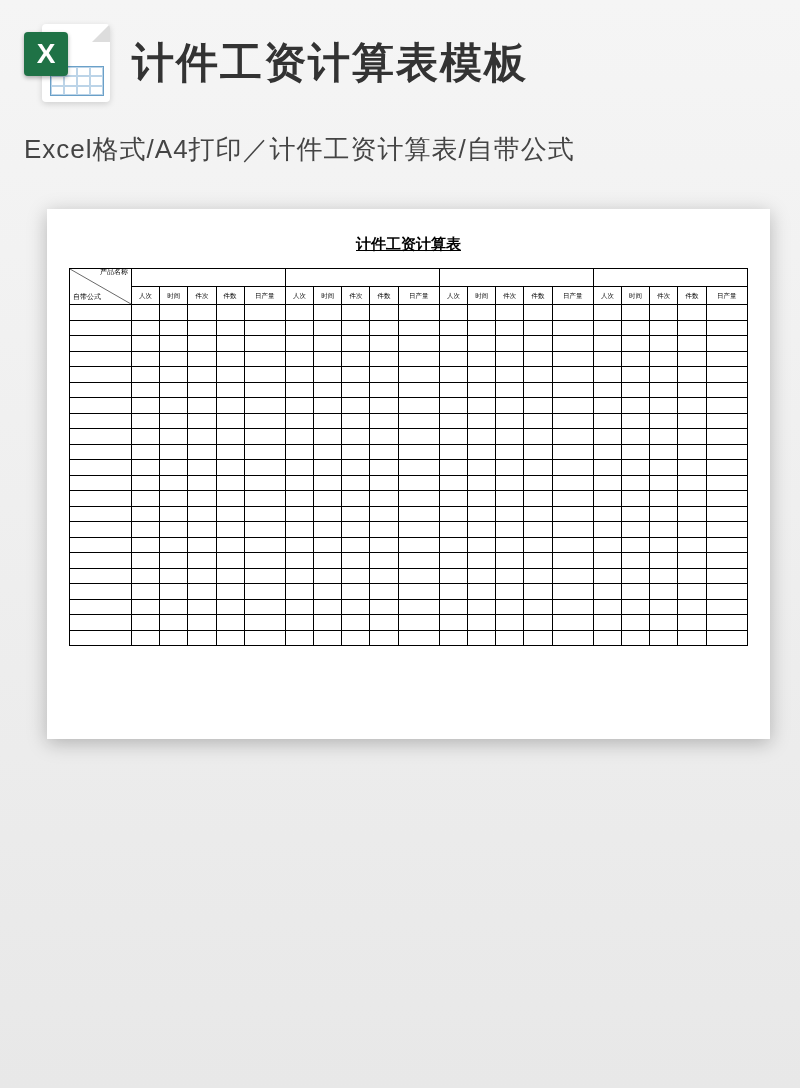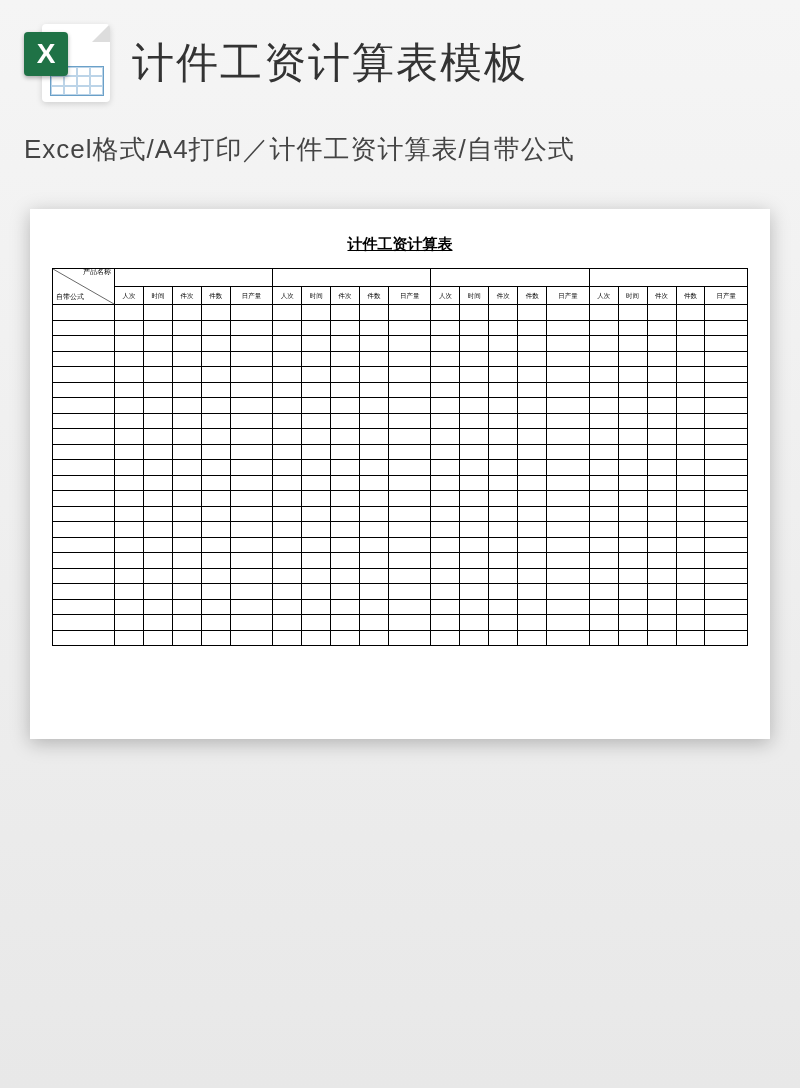--- a/index.html
+++ b/index.html
@@ -57,32 +57,32 @@
     color: #fff;
     font-weight: bold;
     font-size: 28px;
     display: flex;
     align-items: center;
     justify-content: center;
     box-shadow: 0 2px 4px rgba(0,0,0,0.3);
   }
   .title {
     font-size: 42px;
-    font-weight: 400;
+    font-weight: 700;
     color: #333;
     letter-spacing: 2px;
   }
   .subtitle {
     padding: 16px 24px 0 24px;
     font-size: 26px;
     color: #444;
     letter-spacing: 1px;
   }
   .preview-wrap {
-    padding: 42px 30px 0 30px;
+    padding: 42px 30px 0 47px;
   }
   .sheet {
     background: #fff;
     width: 100%;
     height: 530px;
     box-shadow: 0 4px 18px rgba(0,0,0,0.25);
     padding: 26px 22px 30px 22px;
     position: relative;
   }
   .sheet-title {

